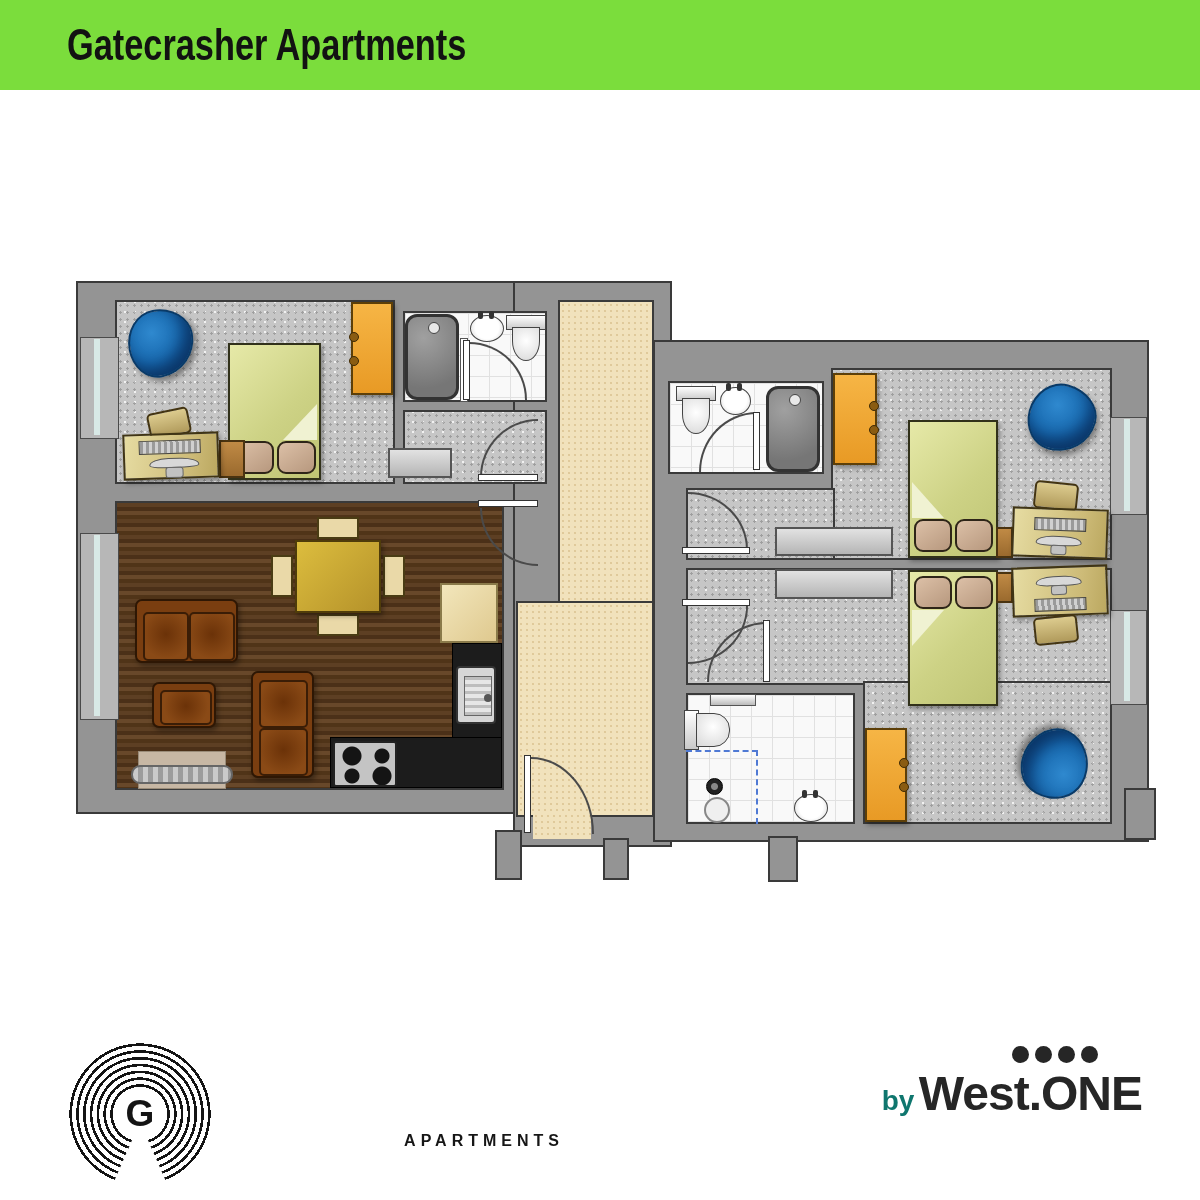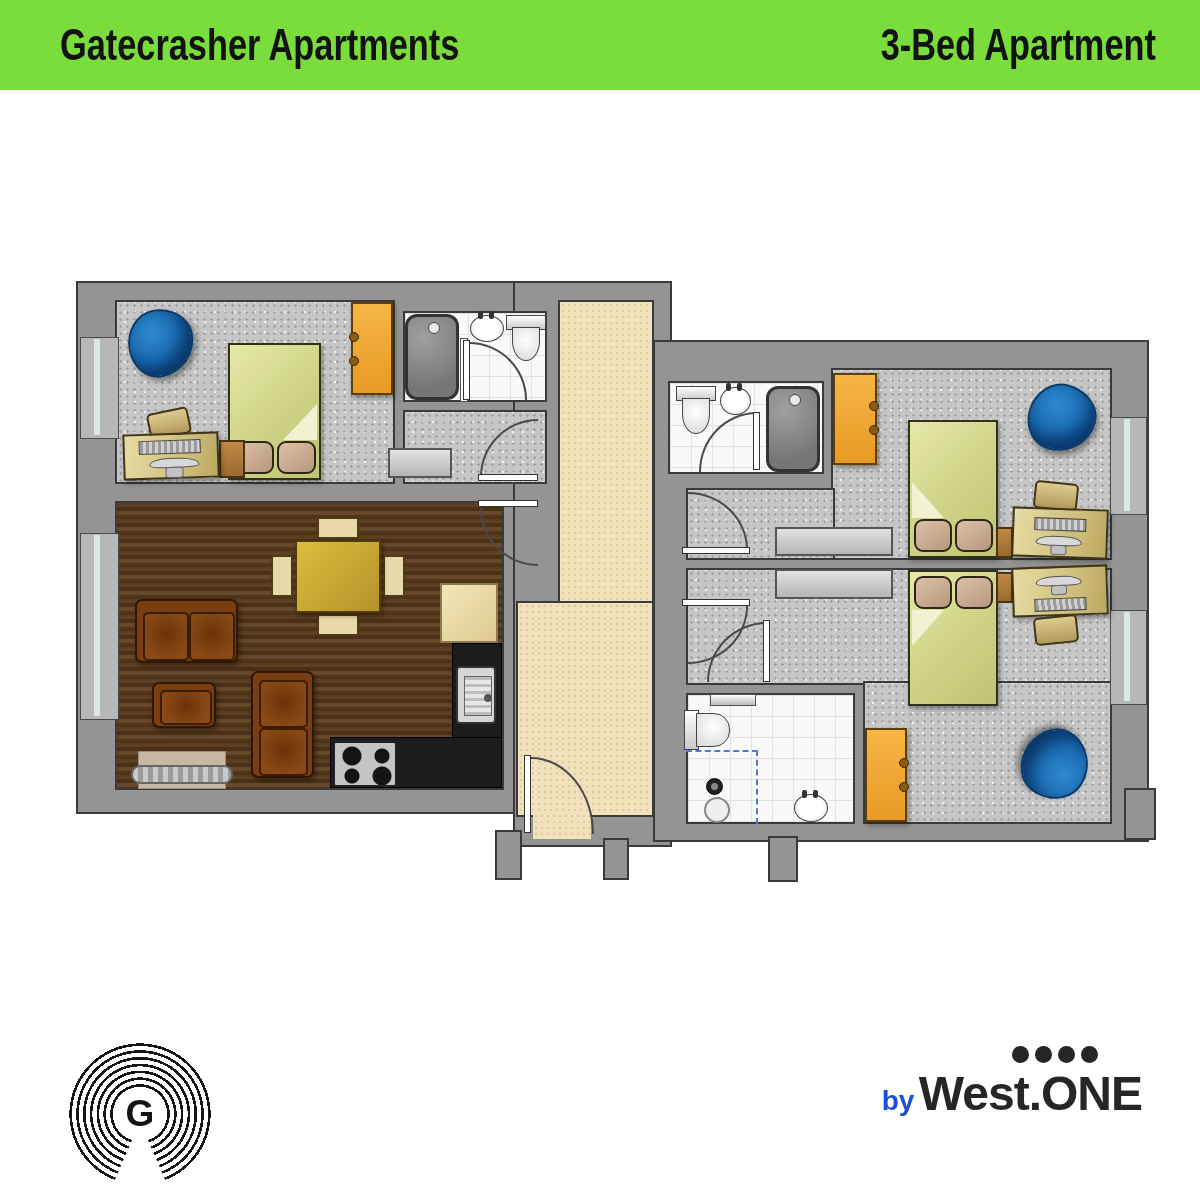--- a/index.html
+++ b/index.html
@@ -4,21 +4,21 @@
 <style>
   html,body{margin:0;padding:0;background:#fff;}
   .page{position:relative;width:1200px;height:1200px;background:#ffffff;overflow:hidden;
         font-family:"Liberation Sans",sans-serif;}
   .abs{position:absolute;}
   
   .header{position:absolute;left:0;top:0;width:1200px;height:90px;background:#7bdd3c;}
   .htitle{position:absolute;top:0;height:90px;line-height:90px;color:#121212;
           font-size:44px;font-weight:700;white-space:nowrap;}
   .cond{display:inline-block;transform:scaleX(.78);}
-  .htitle.left{left:60px;} .htitle.left .cond{transform-origin:left center;}
+  .htitle.left{left:67px;} .htitle.left .cond{transform-origin:left center;}
   .htitle.right{right:44px;} .htitle.right .cond{transform-origin:right center;}
   
   .slab{position:absolute;background:#949494;outline:2px solid #3a3a3a;}
   .floor{position:absolute;border:2px solid #3a3a3a;box-sizing:border-box;}
   .floor.nb{border:none;}
   .carpet{background-color:#c6c6c6;
     background-image:radial-gradient(rgba(110,110,110,.45) 1px,transparent 1.4px),
                      radial-gradient(rgba(255,255,255,.75) 1px,transparent 1.4px);
     background-size:7px 7px,10px 10px;background-position:0 0,3px 5px;}
   .wood{background-color:#53371e;
@@ -92,32 +92,31 @@
     color:#141414;font-size:37px;font-weight:800;text-align:center;line-height:48px;}
   .notch{position:absolute;width:0;height:0;border-left:28px solid transparent;
     border-right:28px solid transparent;border-bottom:64px solid #ffffff;}
   .wordmark{position:absolute;color:#161616;font-size:54px;font-weight:800;letter-spacing:-1px;white-space:nowrap;}
   .wordmark .cond{transform:scaleX(.82);transform-origin:left center;}
   .brandsub{position:absolute;width:332px;text-align:right;color:#161616;
     font-size:16px;font-weight:700;letter-spacing:5px;}
   .wdots{position:absolute;top:1046px;right:102px;}
   .wdots span{display:inline-block;width:17px;height:17px;border-radius:50%;background:#262626;margin-left:6px;}
   .wname{position:absolute;top:1066px;right:58px;white-space:nowrap;}
-  .wby{font-size:28px;font-weight:600;color:#1d4ed8;}
+  .wby{font-size:28px;font-weight:600;color:#0f766e;}
   .wone{font-size:48px;font-weight:800;color:#262626;letter-spacing:-1px;}
   .wtag{position:absolute;top:1124px;right:58px;font-size:28px;font-weight:700;color:#262626;letter-spacing:0;}
 </style>
 </head>
 <body>
 
 <div class="page">
 
   <div class="header">
     <div class="htitle left"><span class="cond">Gatecrasher Apartments</span></div>
-    <div class="htitle right"><span class="cond">3-Bed Apartment</span></div>
   </div>
 
   <div class="abs" style="left:0;top:0;width:1200px;height:1200px;">
 
     <div class="slab" style="left:78px;top:283px;width:482px;height:529px;"></div>
     <div class="slab" style="left:515px;top:283px;width:155px;height:562px;"></div>
     <div class="slab" style="left:655px;top:342px;width:492px;height:498px;"></div>
     <div class="slab" style="left:497px;top:832px;width:23px;height:46px;"></div>
     <div class="slab" style="left:605px;top:840px;width:22px;height:38px;"></div>
     <div class="slab" style="left:770px;top:838px;width:26px;height:42px;"></div>
@@ -285,20 +284,21 @@
     <div class="leaf" style="left:682px;top:599px;width:68px;height:7px;"></div>
     <div class="arc tl" style="left:707px;top:622px;width:58px;height:58px;"></div>
     <div class="leaf" style="left:763px;top:620px;width:7px;height:62px;"></div>
     <div class="arc tr" style="left:531px;top:757px;width:61px;height:75px;"></div>
     <div class="leaf" style="left:524px;top:755px;width:7px;height:78px;"></div>
   </div>
 
   <div class="rings" style="left:68px;top:1042px;width:144px;height:144px;"></div>
   <div class="notch" style="left:112px;top:1122px;"></div>
   <div class="gdisc" style="left:116px;top:1090px;">G</div>
+  <div class="brandsub" style="left:232px;top:1132px;">APARTMENTS</div>
 
   <div class="wdots">
     <span></span><span></span><span></span><span></span>
   </div>
   <div class="wname">
     <span class="wby">by</span>
     <span class="wone">West.ONE</span>
   </div>
 
 </div>

